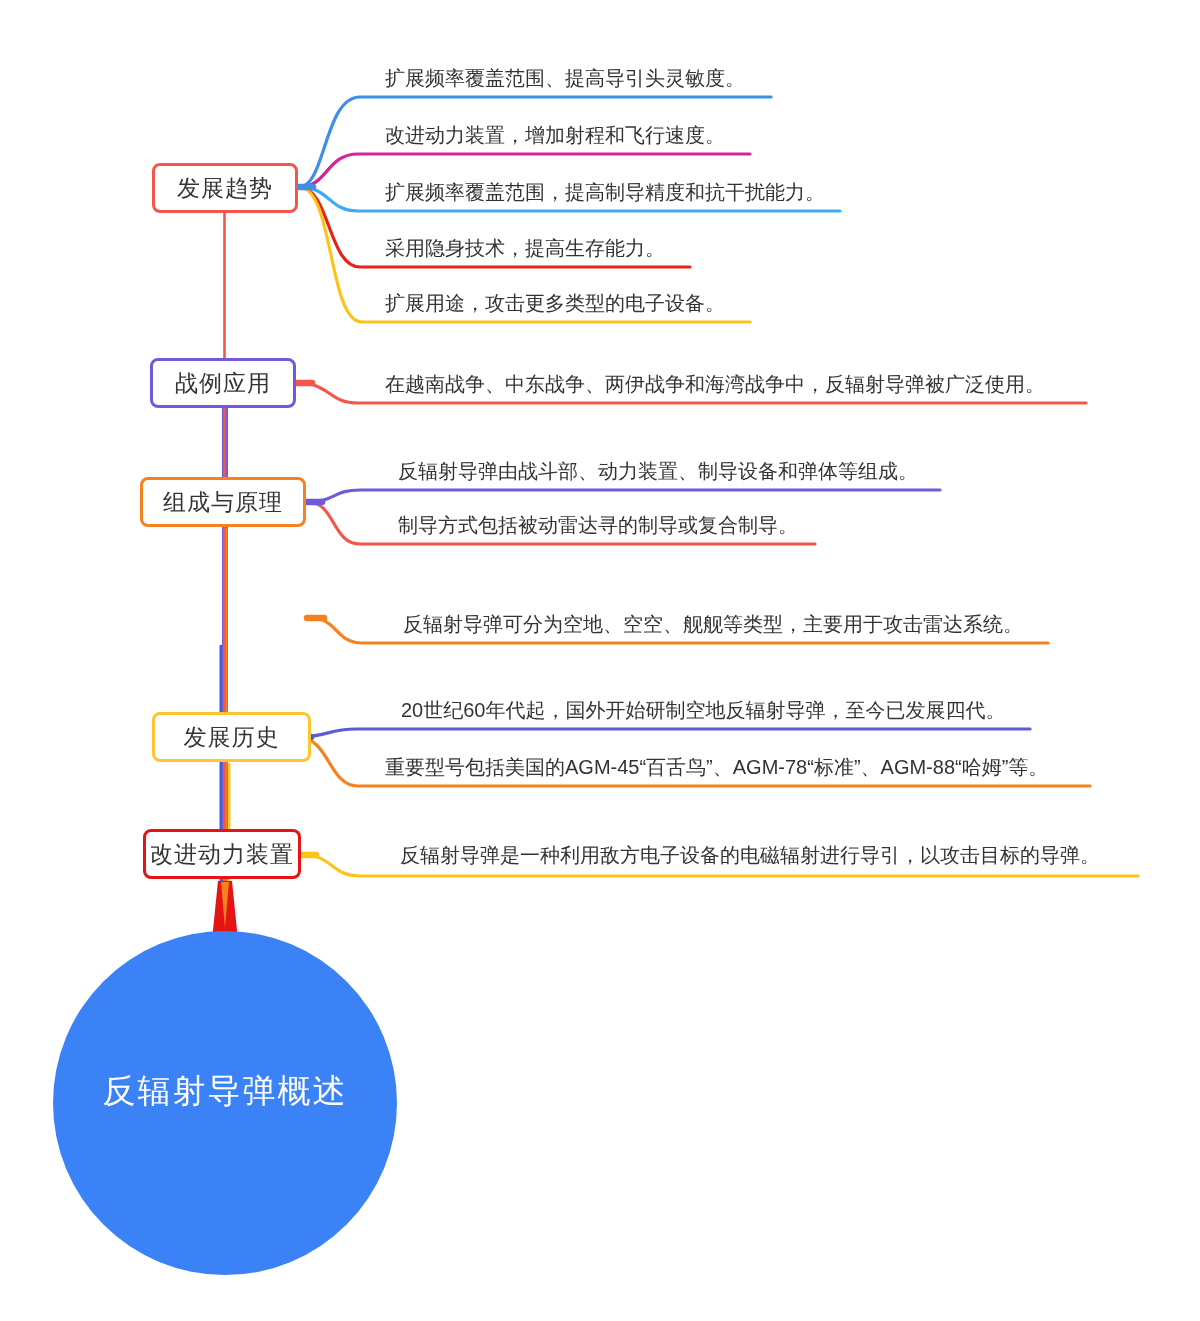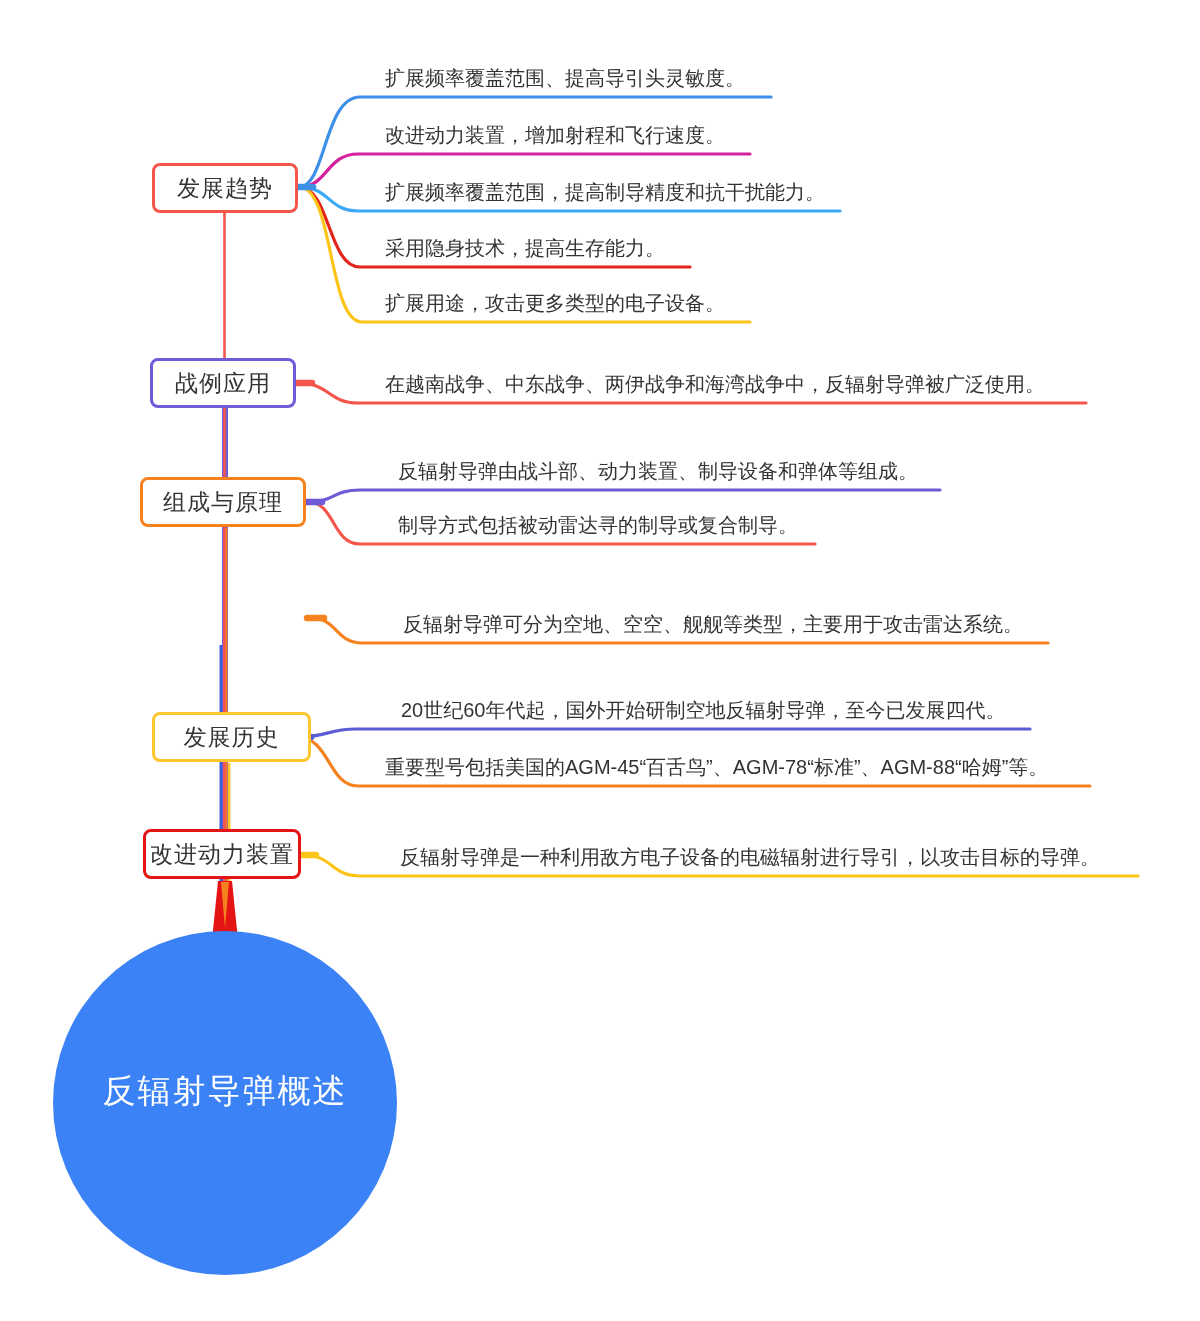--- a/index.html
+++ b/index.html
@@ -77,19 +77,19 @@
   <div class="leaf" style="left:385px;top:370px;">在越南战争、中东战争、两伊战争和海湾战争中，反辐射导弹被广泛使用。</div>
 
   <div class="leaf" style="left:398px;top:457px;">反辐射导弹由战斗部、动力装置、制导设备和弹体等组成。</div>
   <div class="leaf" style="left:398px;top:511px;">制导方式包括被动雷达寻的制导或复合制导。</div>
 
   <div class="leaf" style="left:403px;top:610px;">反辐射导弹可分为空地、空空、舰舰等类型，主要用于攻击雷达系统。</div>
 
   <div class="leaf" style="left:385px;top:696px;margin-left:16px;">20世纪60年代起，国外开始研制空地反辐射导弹，至今已发展四代。</div>
   <div class="leaf" style="left:385px;top:753px;">重要型号包括美国的AGM-45“百舌鸟”、AGM-78“标准”、AGM-88“哈姆”等。</div>
 
-  <div class="leaf" style="left:400px;top:843px;">反辐射导弹是一种利用敌方电子设备的电磁辐射进行导引，以攻击目标的导弹。</div>
+  <div class="leaf" style="left:400px;top:843px;font-family:Liberation Mono, monospace;">反辐射导弹是一种利用敌方电子设备的电磁辐射进行导引，以攻击目标的导弹。</div>
 
   <div id="root-circle">
     <div id="root-label">反辐射导弹概述</div>
   </div>
 
 </div>
 
 </body></html>

